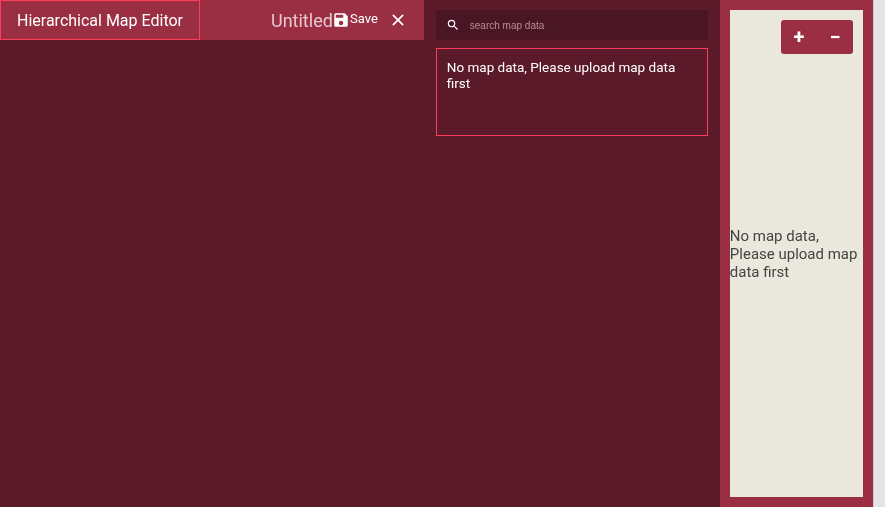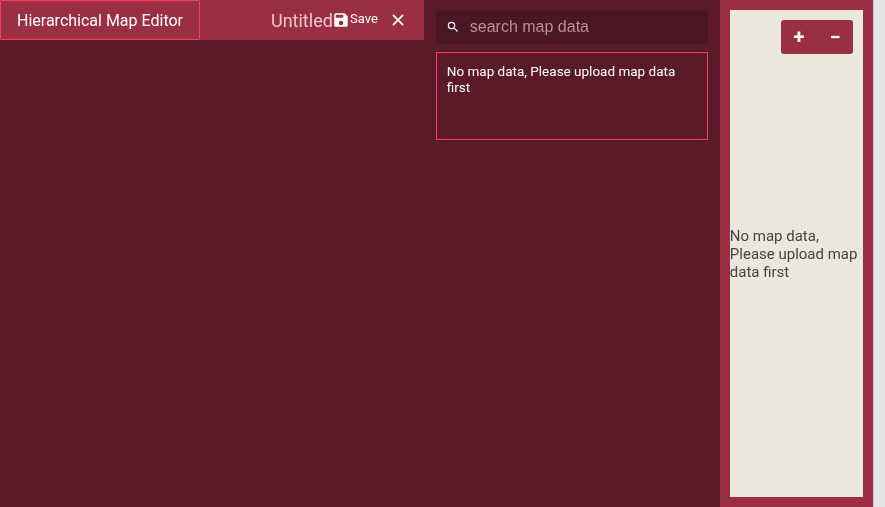--- a/index.html
+++ b/index.html
@@ -73,21 +73,21 @@
       align-items: center;
       padding: 8px 10px;
       margin-bottom: 8px;
     }
     .search-icon { width: 14px; height: 14px; fill: #fff; margin-right: 10px; flex-shrink: 0; }
     .search-input {
       background: transparent;
       border: none;
       outline: none;
       color: #7dd3fc;
-      font-size: 16px;
+      font-size: 10px;
       width: 100%;
     }
     .search-input::placeholder { color: #b89098; }
     .empty-panel {
       border: 1px solid #ff3b5c;
       padding: 10px 10px;
       color: #fff;
       font-size: 13.5px;
       height: 88px;
     }

